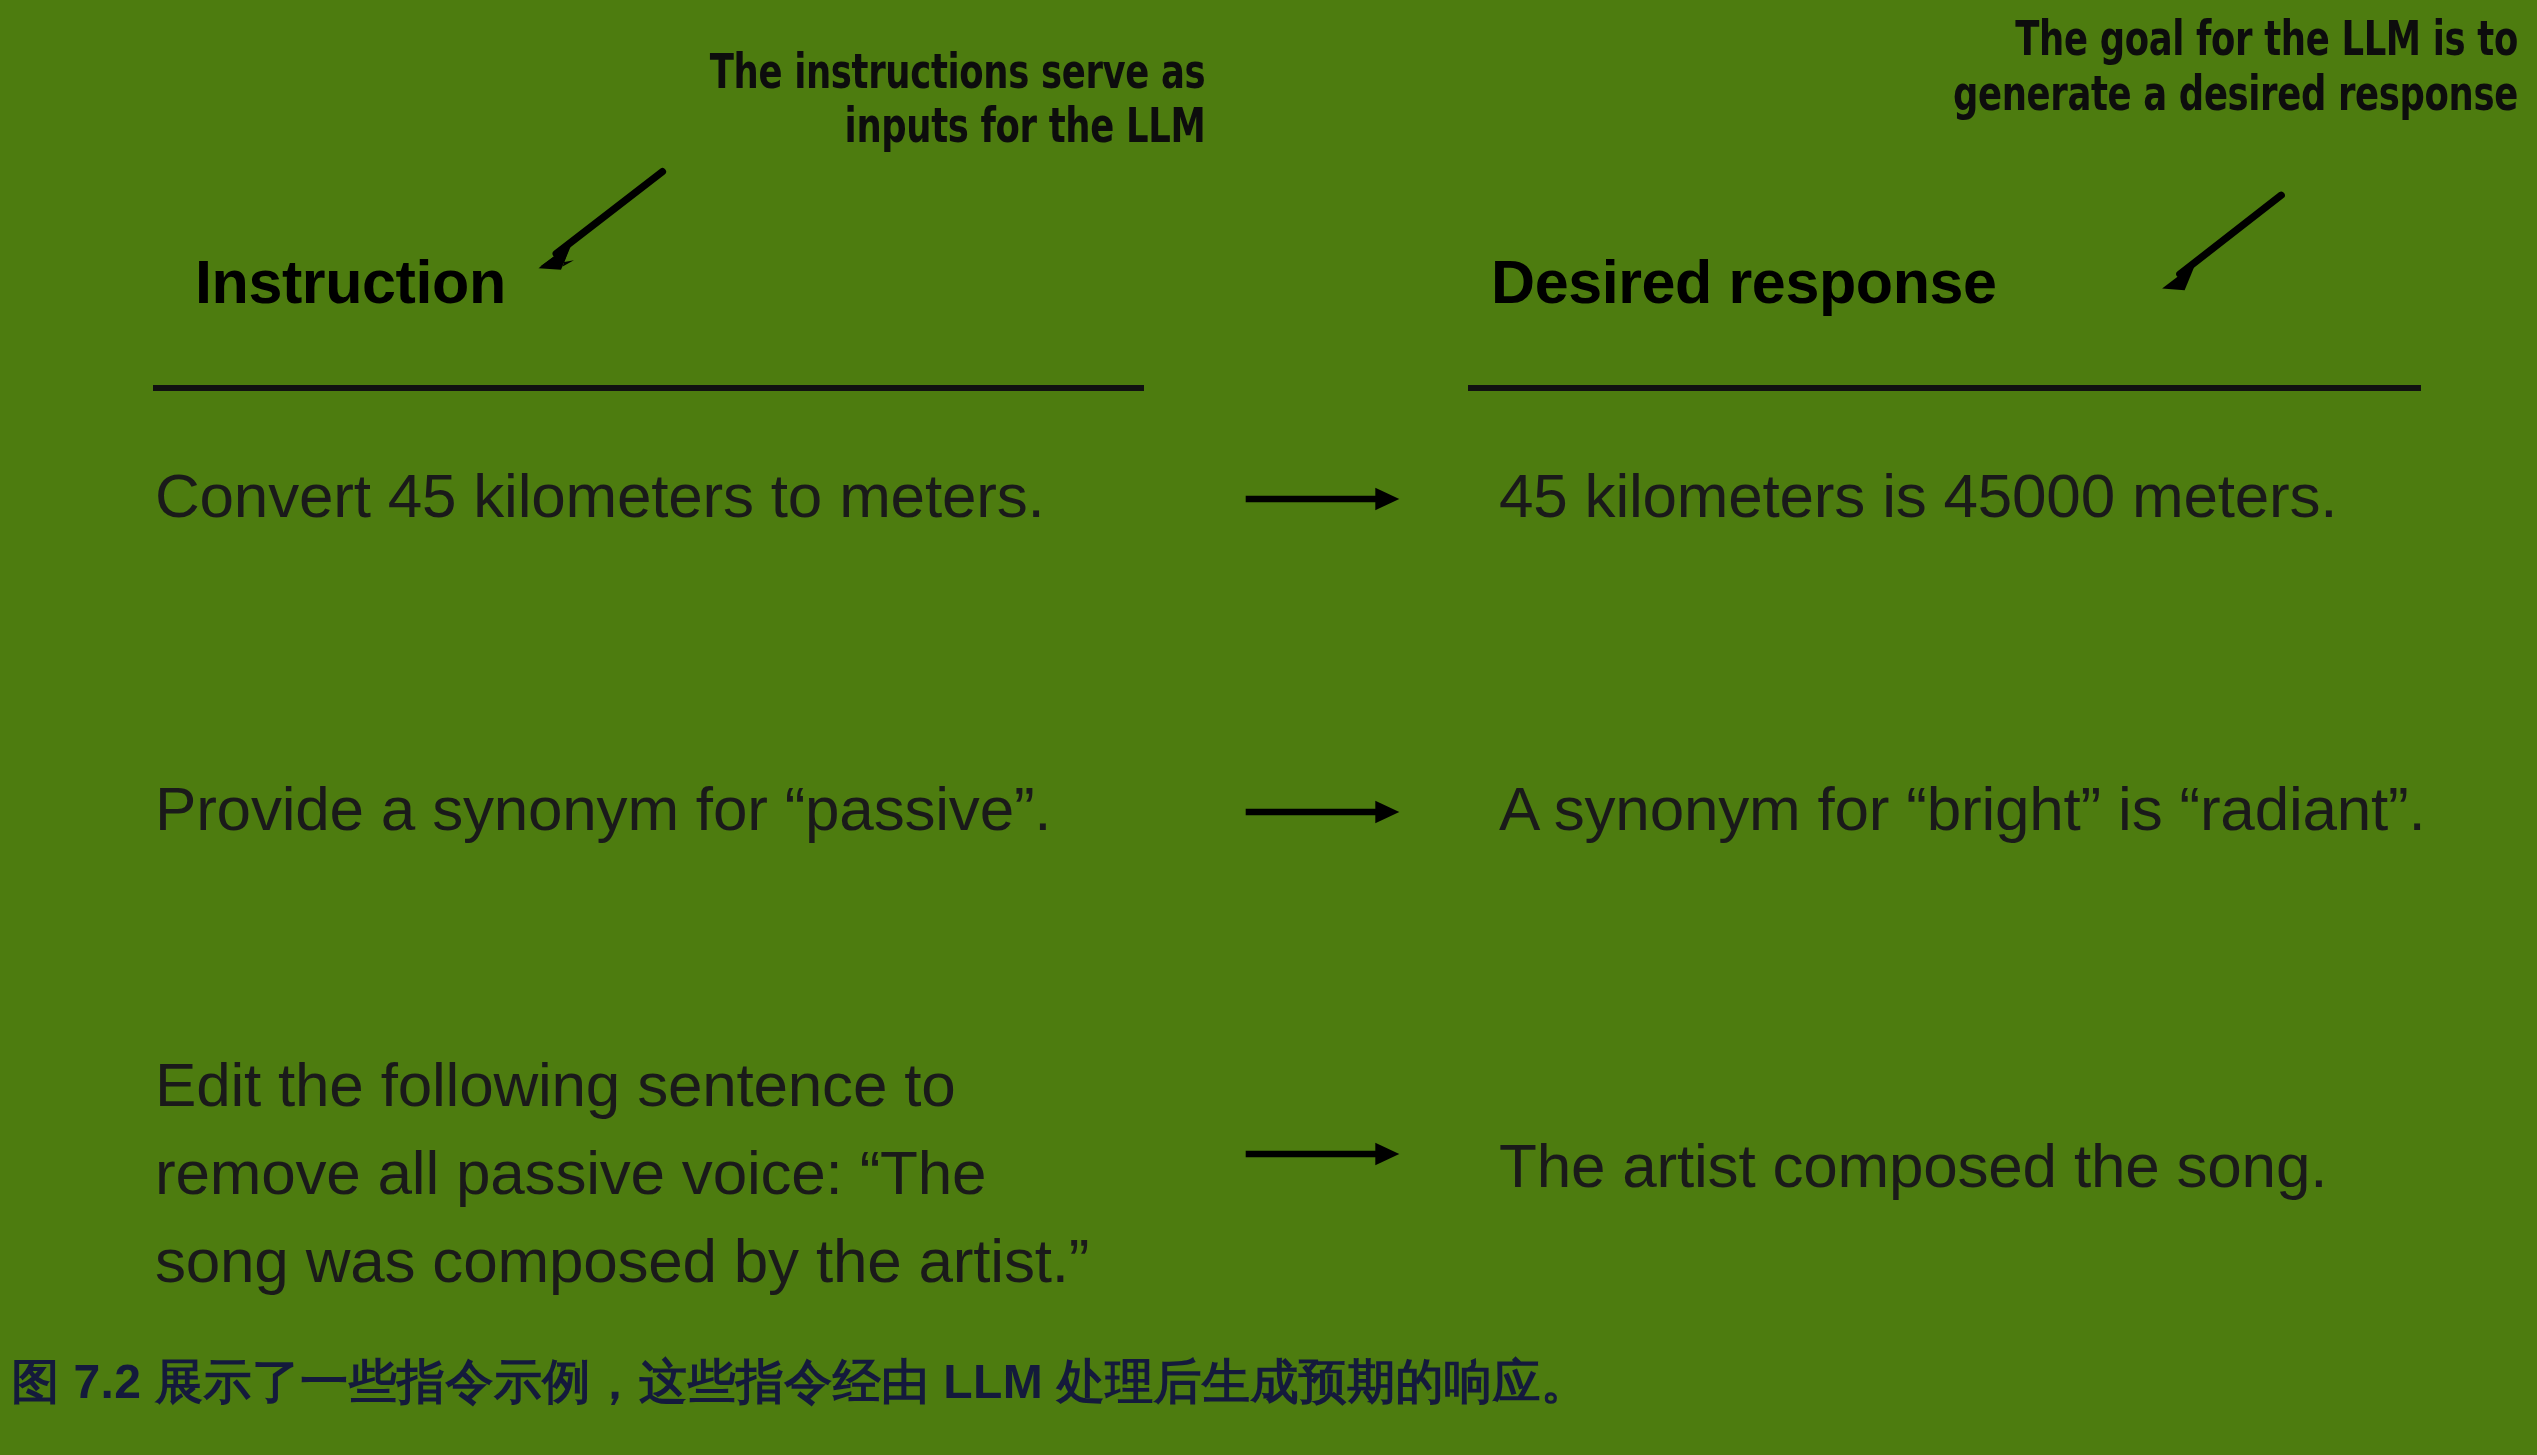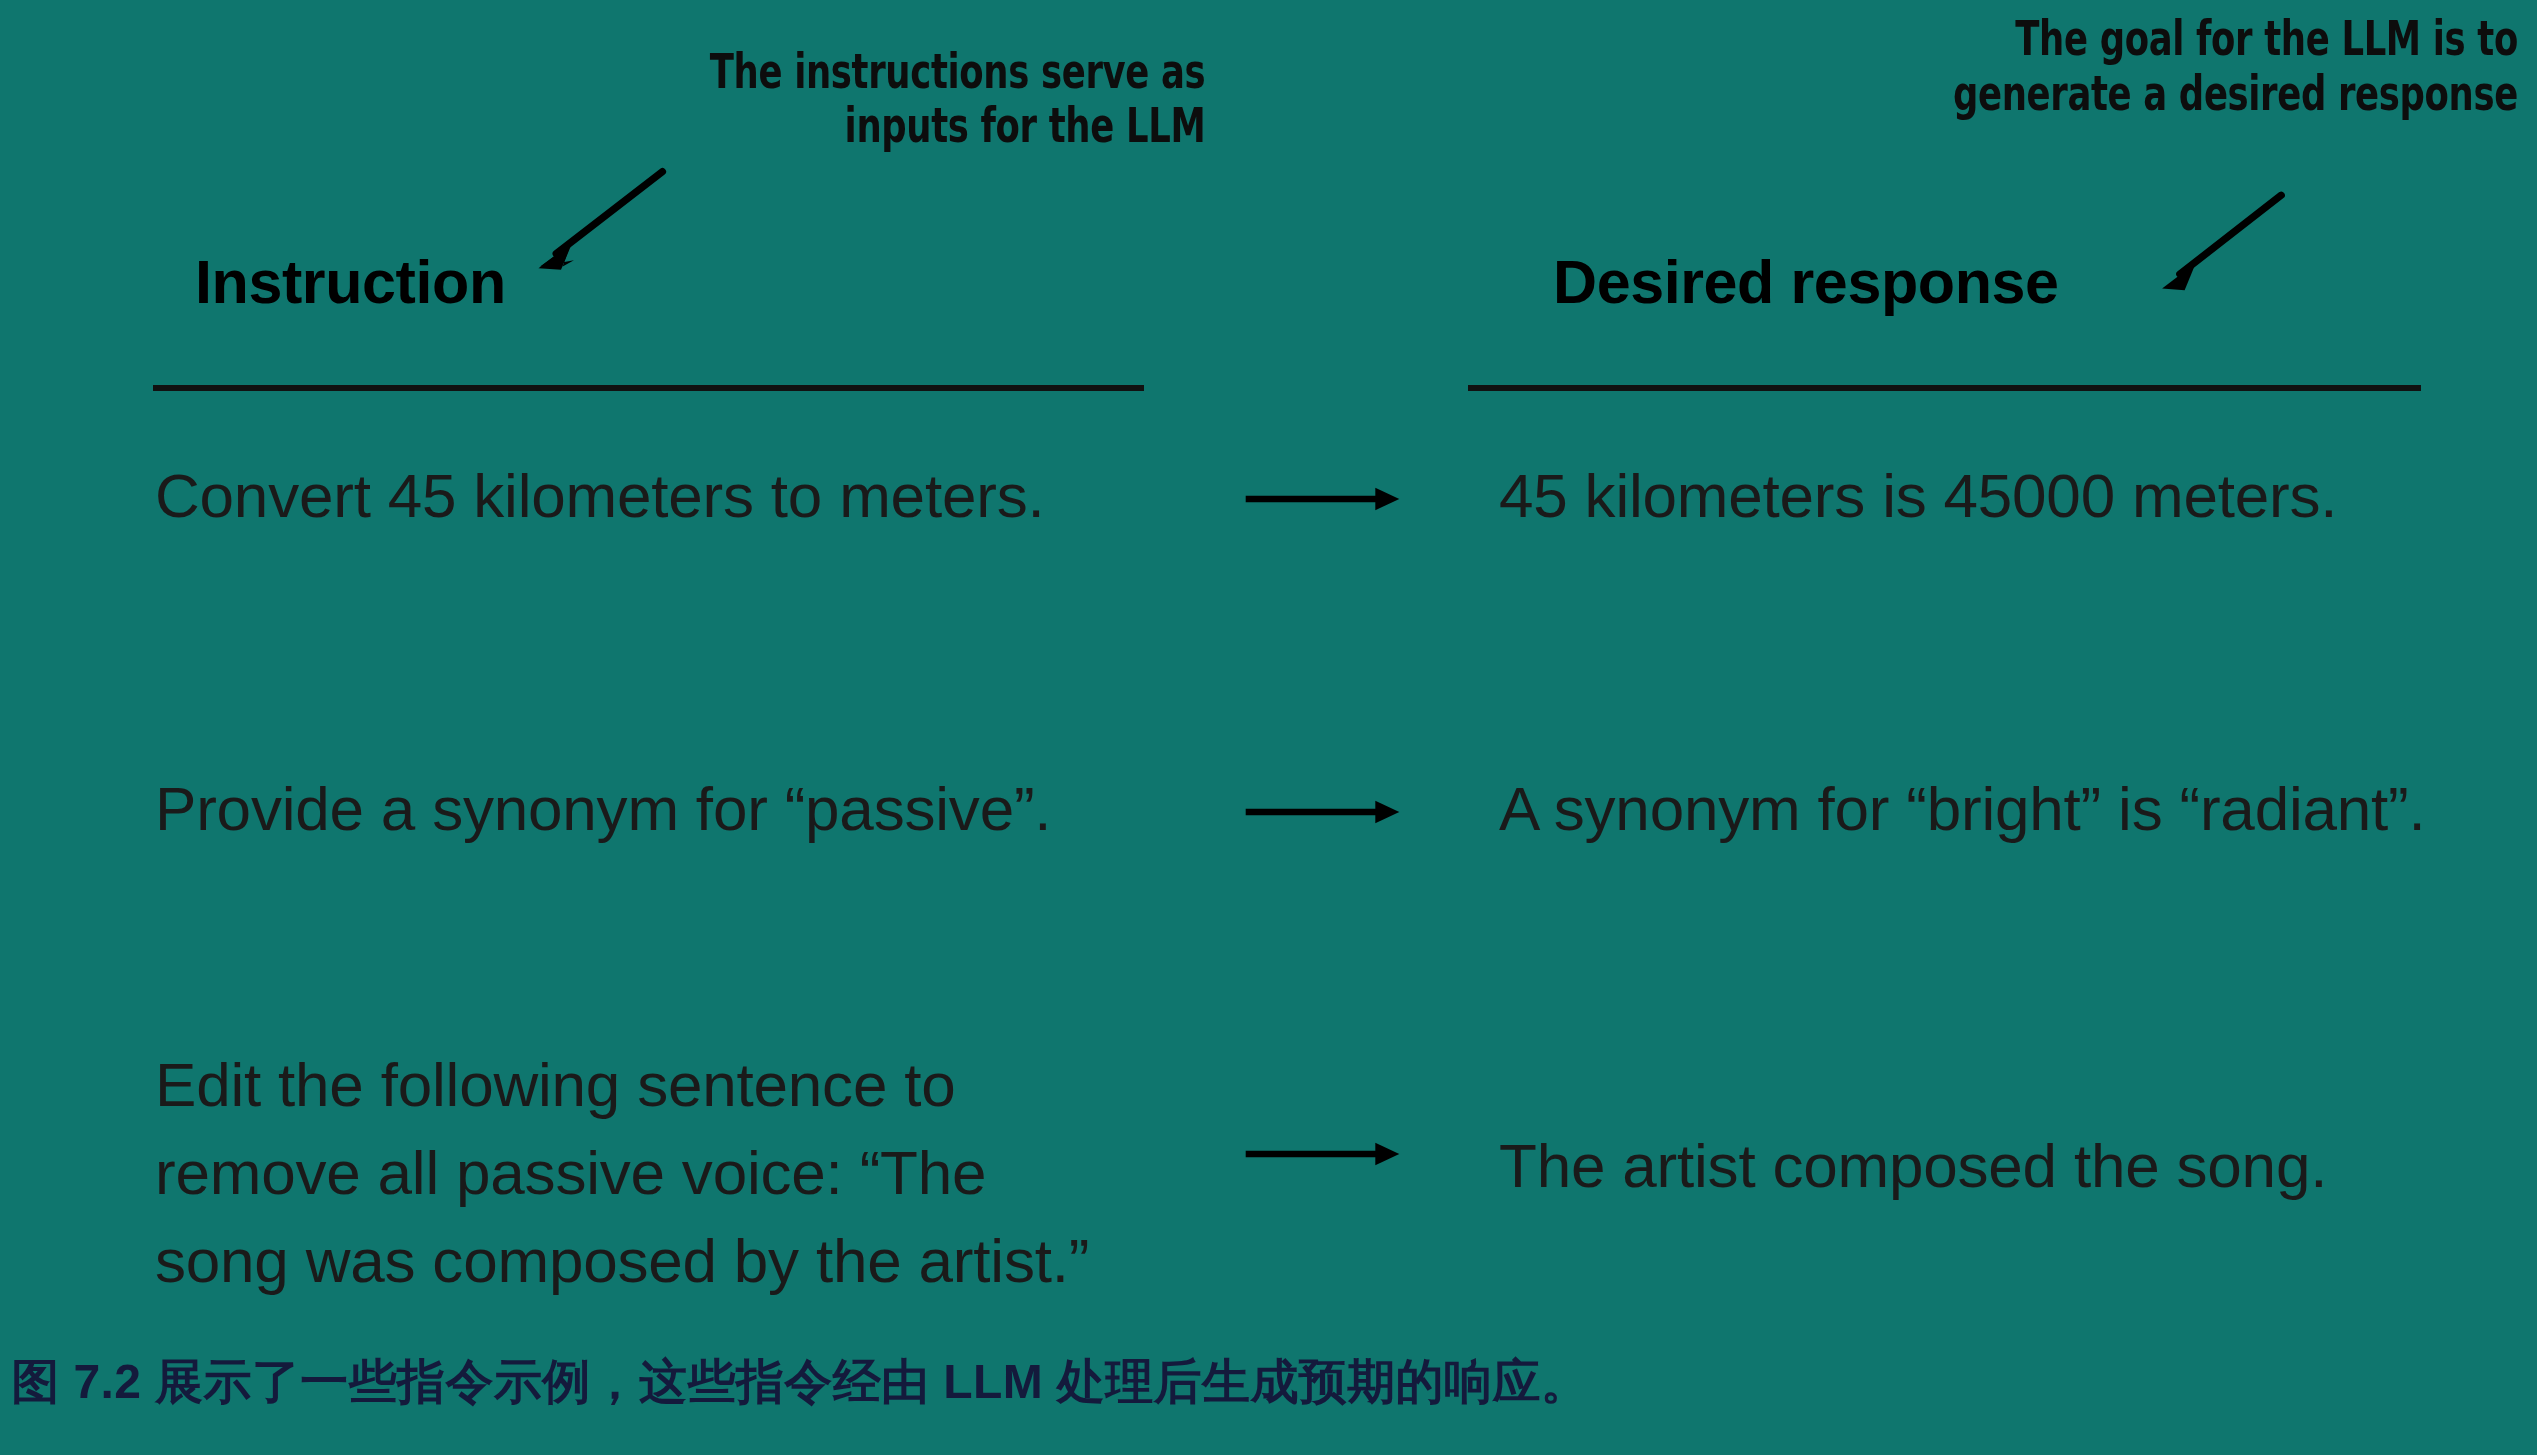--- a/index.html
+++ b/index.html
@@ -8,21 +8,21 @@
     background: #ffffff;
   }
   body {
     font-family: "Liberation Sans", sans-serif;
     color: #000000;
   }
   #page {
     position: relative;
     width: 2538px;
     height: 1455px;
-    background: #0f766e;
+    background: #4d7c0f;
     overflow: hidden;
   }
 
   
   .callout {
     position: absolute;
     font-family: "DejaVu Sans Condensed", "Liberation Sans Narrow", "Liberation Sans", sans-serif;
     font-weight: 700;
     font-size: 48px;
     line-height: 1.13;
@@ -56,21 +56,21 @@
     position: absolute;
     font-family: "Liberation Sans", sans-serif;
     font-weight: 700;
     font-size: 61px;
     line-height: 1;
     letter-spacing: -0.4px;
     color: #000000;
     white-space: nowrap;
   }
   #heading-instruction { top: 252px; left: 155px; margin-left: 40px; }
-  #heading-desired     { top: 252px; left: 1553px; }
+  #heading-desired     { top: 252px; left: 1491px; }
 
   
   .rule {
     position: absolute;
     height: 5.6px;
     background: #111111;
     top: 385px;
   }
   #rule-left  { left: 153px;  width: 991px; }
   #rule-right { left: 1468px; width: 953px; }

